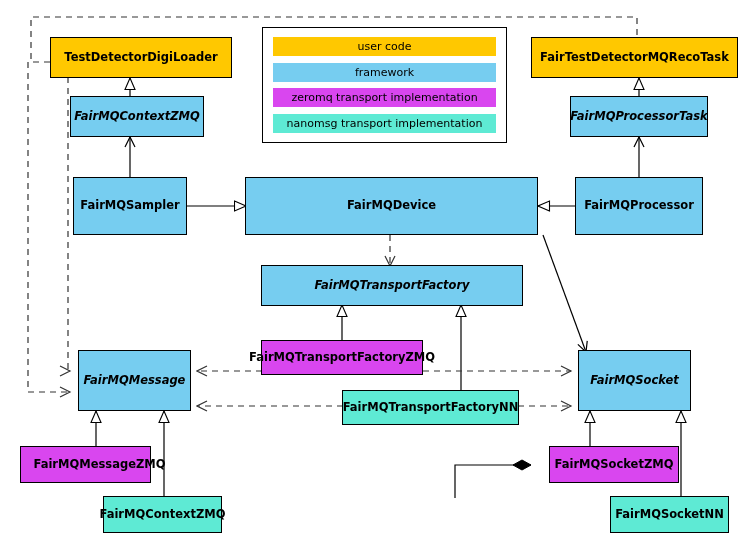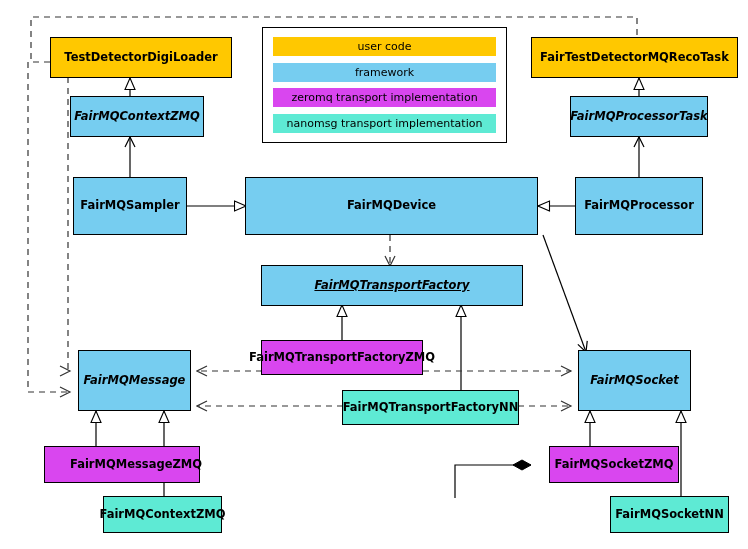--- a/index.html
+++ b/index.html
@@ -162,37 +162,37 @@
   </div>
 
   <div class="node c-frame abstract" style="left:570px; top:96px;  width:138px; height:41px;">
     <span>FairMQProcessorTask</span>
   </div>
 
   <div class="node c-user" style="left:531px; top:37px;  width:207px; height:41px;">
     <span>FairTestDetectorMQRecoTask</span>
   </div>
 
-  <div class="node c-frame abstract" style="left:261px; top:265px; width:262px; height:41px;text-decoration:underline;">
+  <div class="node c-frame abstract" style="left:261px; top:265px; width:262px; height:41px;">
     <span>FairMQTransportFactory</span>
   </div>
 
   <div class="node c-zmq" style="left:261px; top:340px; width:162px; height:35px;">
     <span>FairMQTransportFactoryZMQ</span>
   </div>
 
   <div class="node c-nn" style="left:342px; top:390px; width:177px; height:35px;">
     <span>FairMQTransportFactoryNN</span>
   </div>
 
   <div class="node c-frame abstract" style="left:78px;  top:350px; width:113px; height:61px;">
     <span>FairMQMessage</span>
   </div>
 
-  <div class="node c-zmq" style="left:44px;  top:446px; width:156px; height:37px;padding-left:32px;">
+  <div class="node c-zmq" style="left:20px;  top:446px; width:131px; height:37px;padding-left:32px;">
     <span>FairMQMessageZMQ</span>
   </div>
 
   <div class="node c-nn" style="left:103px; top:496px; width:119px; height:37px;">
     <span>FairMQContextZMQ</span>
   </div>
 
   <div class="node c-frame abstract" style="left:578px; top:350px; width:113px; height:61px;">
     <span>FairMQSocket</span>
   </div>

